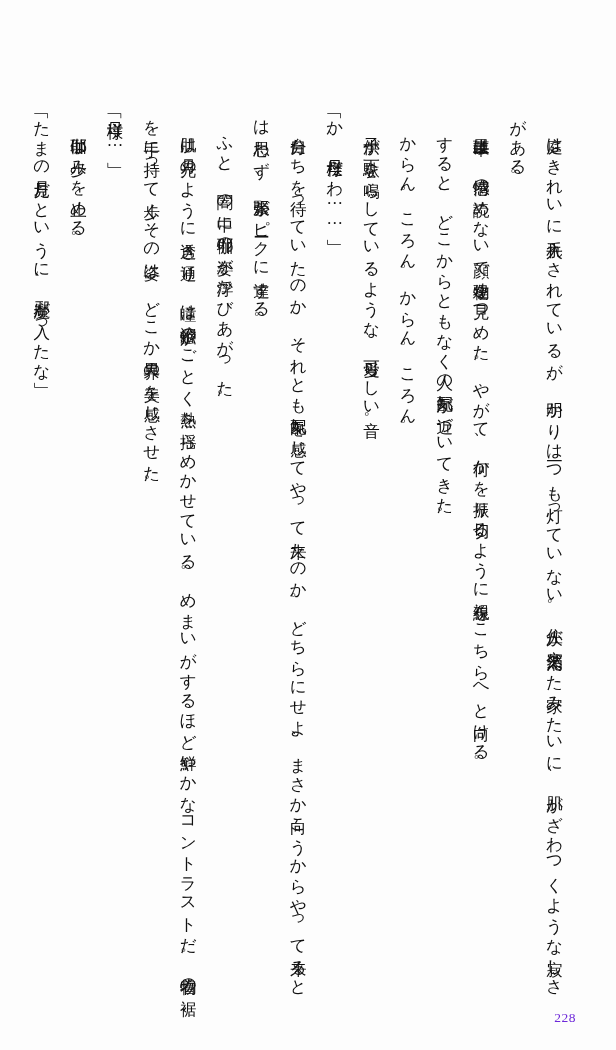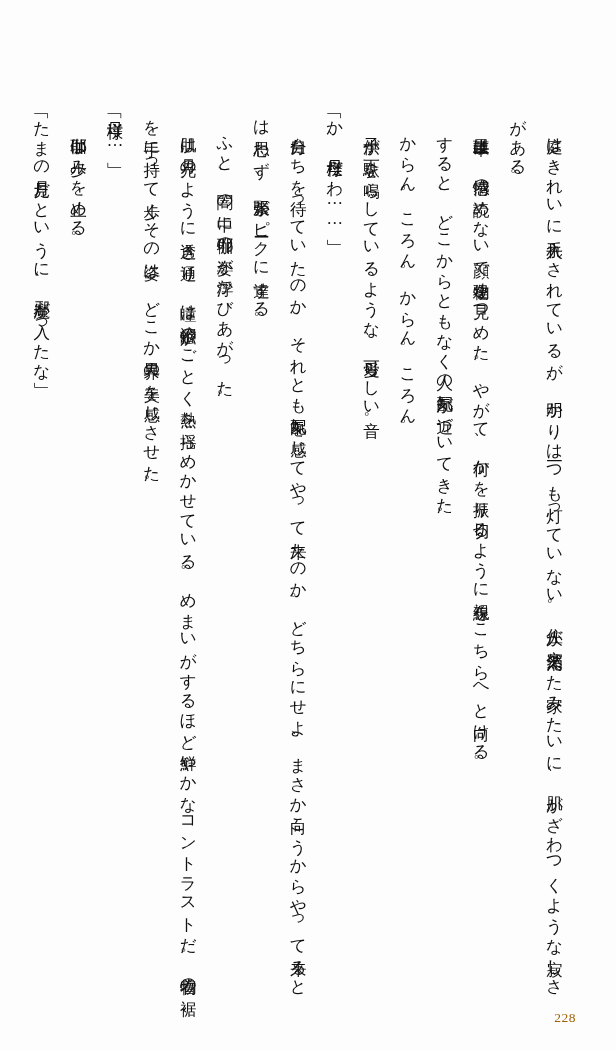--- a/index.html
+++ b/index.html
@@ -47,21 +47,21 @@
   }
   .para.noindent {
     text-indent: 0;
   }
   .page-number {
     position: absolute;
     right: 40px;
     bottom: 24px;
     font-size: 13.5px;
     letter-spacing: 0.5px;
-    color: #a16207;
+    color: #6d28d9;
     font-family: "Liberation Serif", "DejaVu Serif", serif;
   }
 </style>
 </head>
 <body>
 
 <div class="page">
 
   <div class="text-block">
     <span class="para">庭はきれいに手入れされているが、明かりは一つも灯っていない。住人が突然消えた家みたいに、肌がざわつくような寂しさがある。</span>

